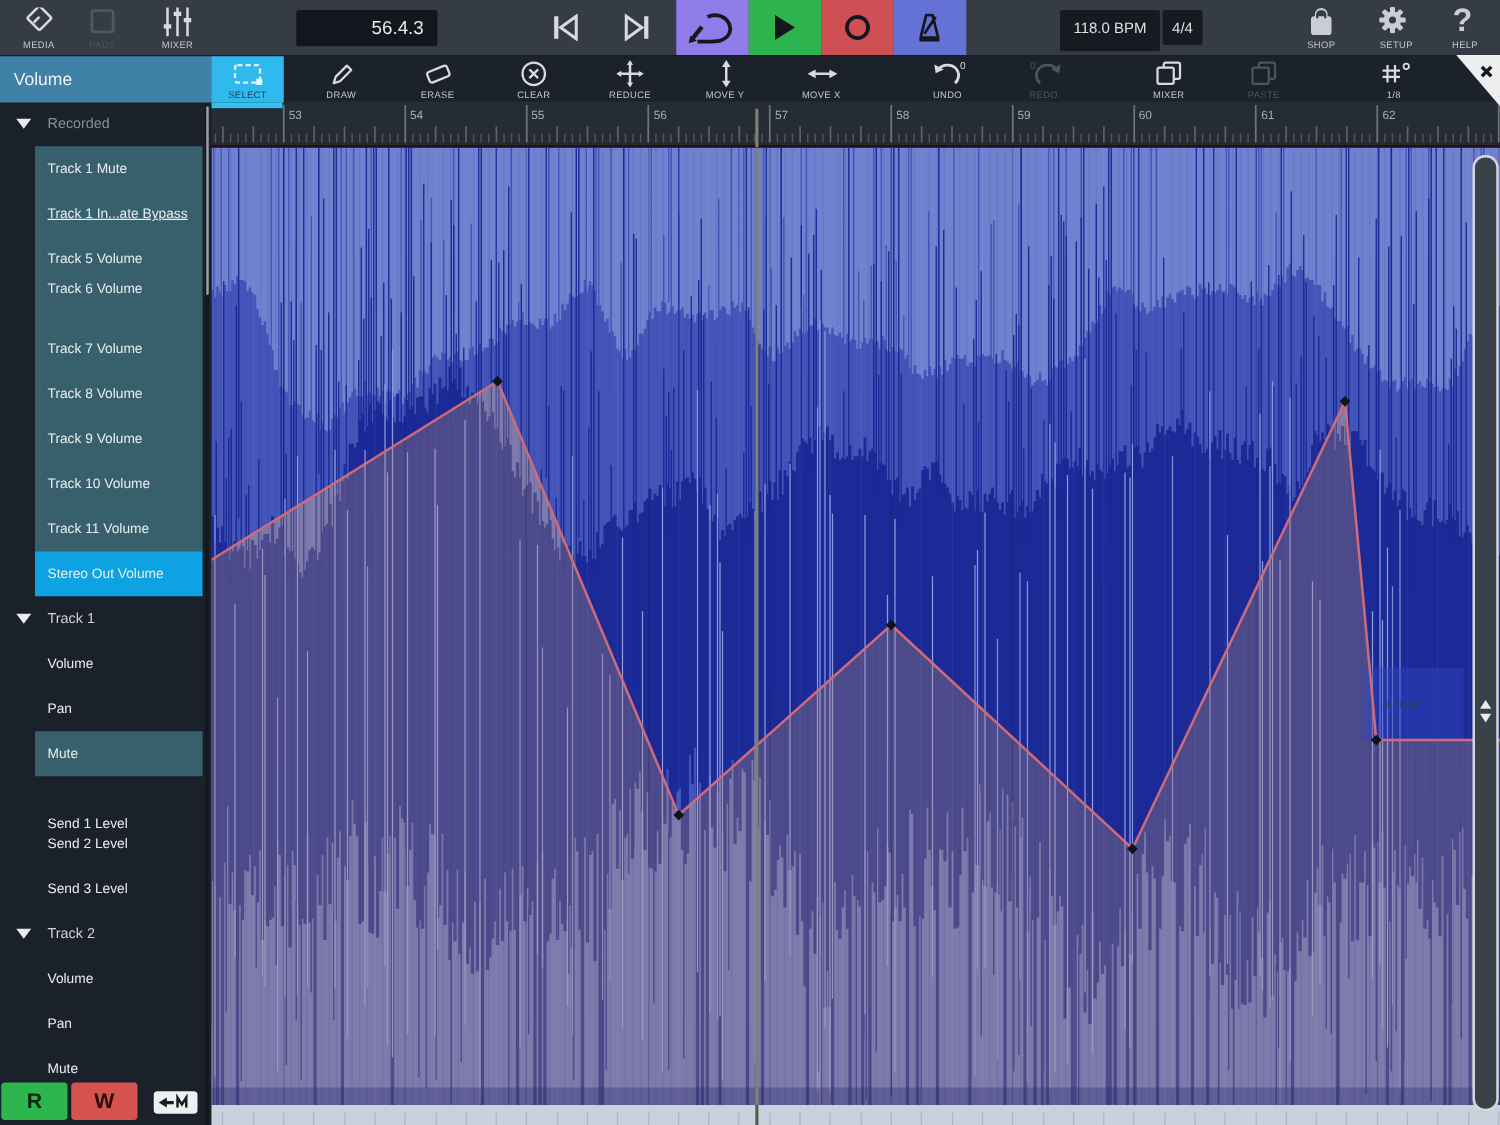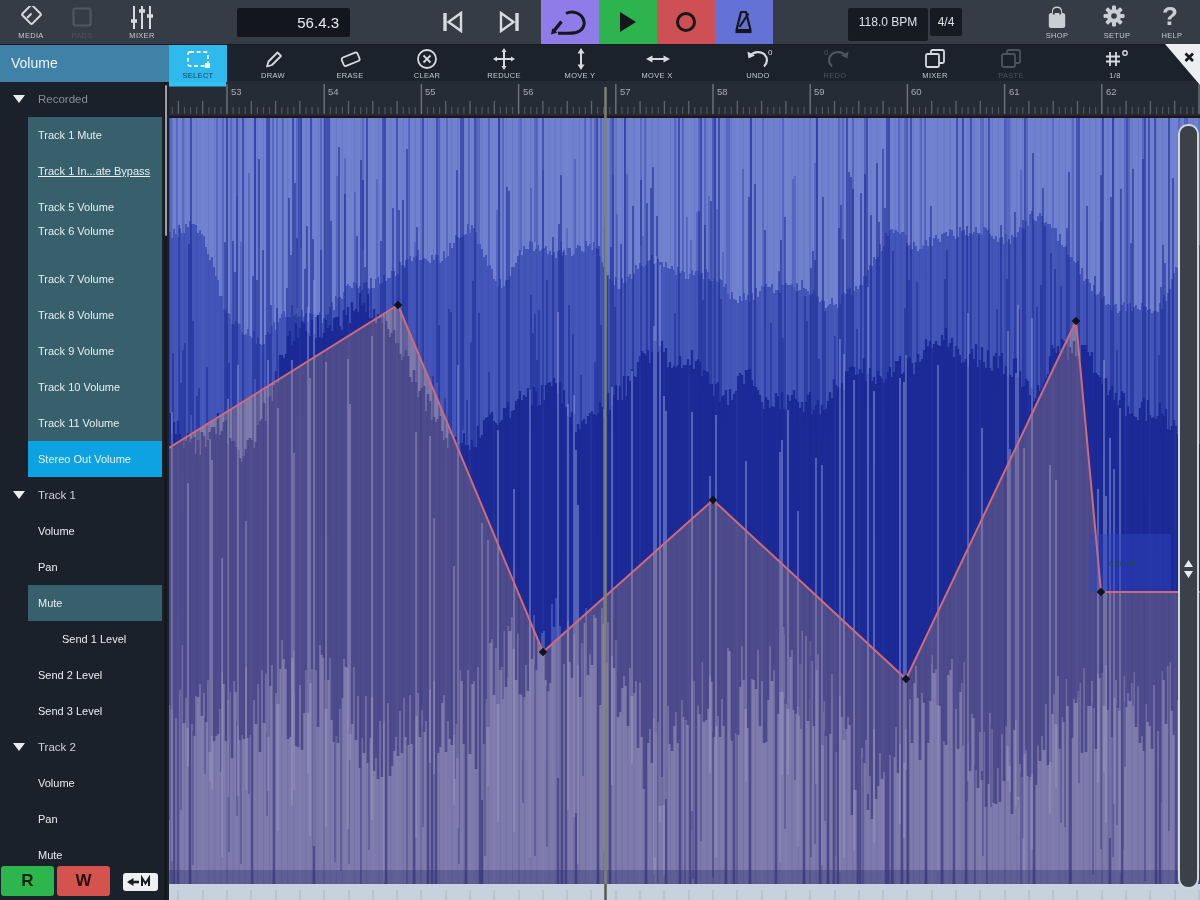--- a/index.html
+++ b/index.html
@@ -204,21 +204,21 @@
   <div class="item" style="top:252px;">Track 9 Volume</div>
   <div class="item" style="top:288px;">Track 10 Volume</div>
   <div class="item" style="top:324px;">Track 11 Volume</div>
   <div class="item" style="top:360px;">Stereo Out Volume</div>
   <div class="tri" style="top:410px;"></div>
   <div class="hdr" style="top:396px;">Track 1</div>
   <div class="item" style="top:432px;">Volume</div>
   <div class="item" style="top:468px;">Pan</div>
   <div class="abs" style="left:28px;top:504px;width:134px;height:36px;background:#37606c;"></div>
   <div class="item" style="top:504px;">Mute</div>
-  <div class="item" style="top:540px;margin-left:24px;">Send 1 Level</div>
+  <div class="item" style="top:560px;">Send 1 Level</div>
   <div class="item" style="top:576px;">Send 2 Level</div>
   <div class="item" style="top:612px;">Send 3 Level</div>
   <div class="tri" style="top:662px;"></div>
   <div class="hdr" style="top:648px;">Track 2</div>
   <div class="item" style="top:684px;">Volume</div>
   <div class="item" style="top:720px;">Pan</div>
   <div class="item" style="top:756px;">Mute</div>
 
   <div class="abs" style="left:164px;top:0px;width:3px;height:819px;background:#141920;"></div>
   <div class="abs" style="left:164.5px;top:4px;width:2.5px;height:151px;background:#9aa0a6;border-radius:1px;"></div>

